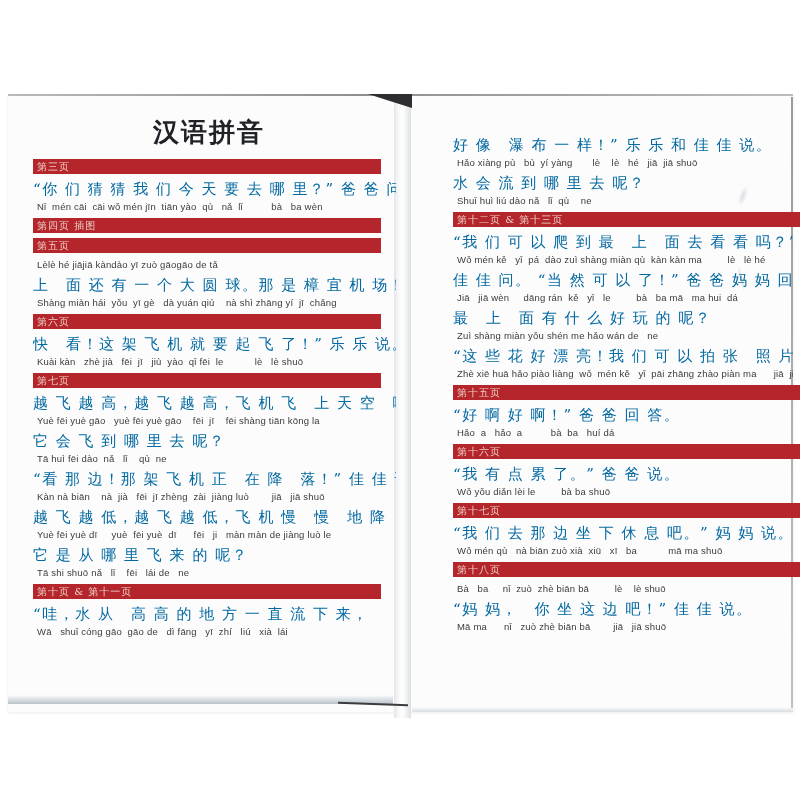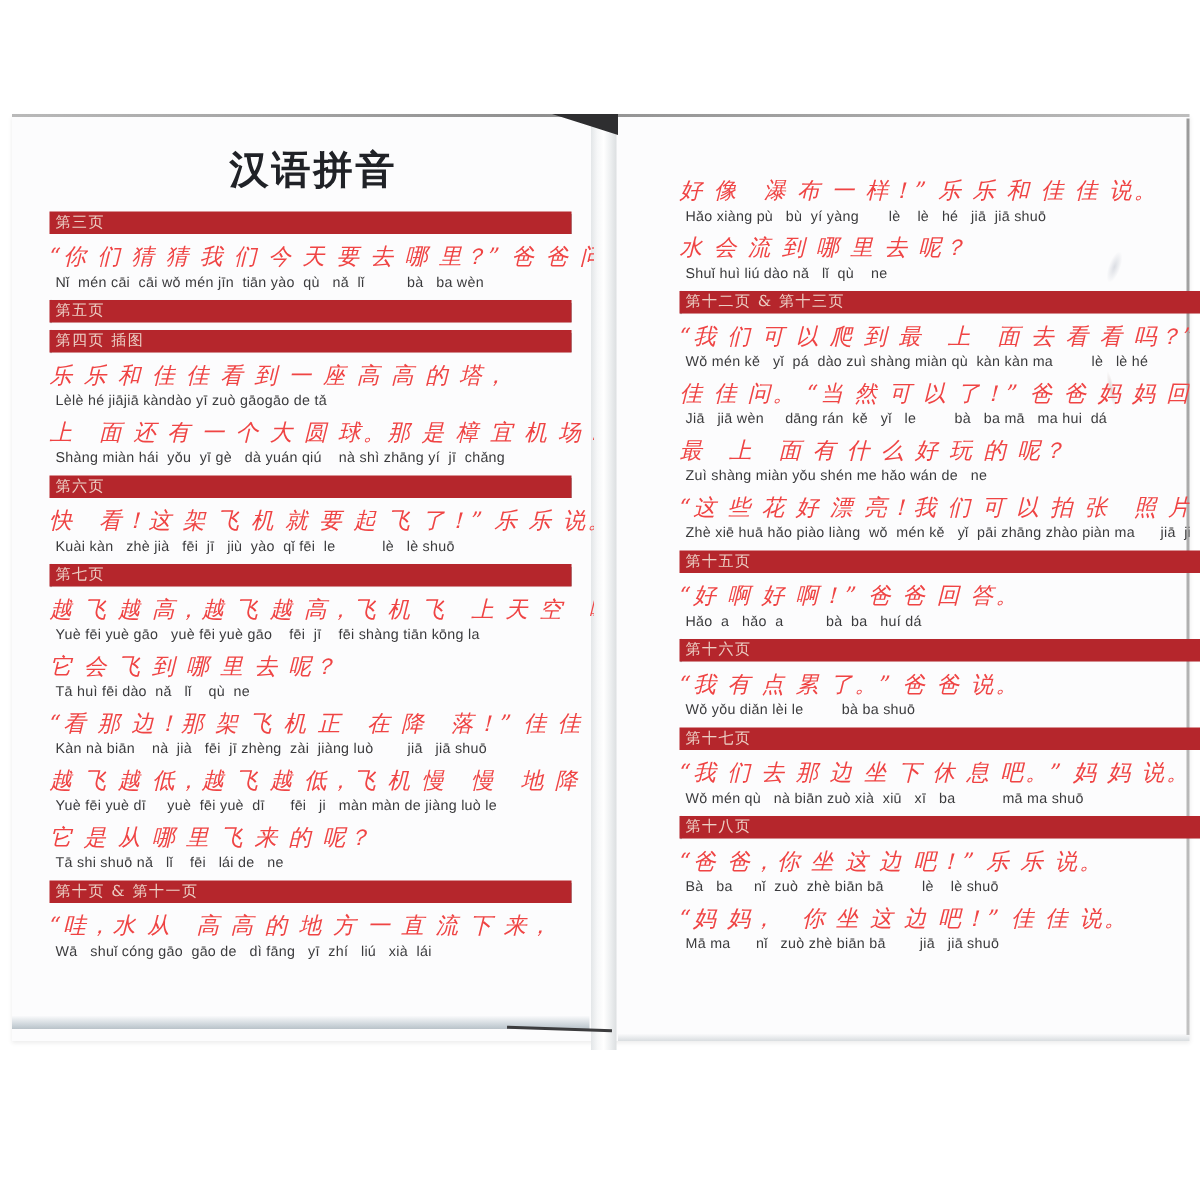--- a/index.html
+++ b/index.html
@@ -3,21 +3,21 @@
 <meta charset="utf-8">
 <style>
   html,body{margin:0;padding:0;}
   body{
     width:800px;height:800px;position:relative;overflow:hidden;
     background:#ffffff;
     font-family:"Liberation Sans", sans-serif;
   }
   
   .book{
-    position:absolute;left:8px;top:77px;width:785px;height:617px;
+    position:absolute;left:8px;top:95px;width:785px;height:617px;
     background:#fcfcfd;
     box-shadow:0 1px 3px rgba(0,0,0,0.08);
   }
   .book-top-edge{
     position:absolute;left:0;top:-1px;width:100%;height:2px;
     background:linear-gradient(to right,#b9b9b9,#8f8f8f 45%,#bdbdbd);
   }
   .book-right-edge{
     position:absolute;right:0;top:2px;width:2px;height:99%;
     background:linear-gradient(to bottom,#9a9a9a,#c2c2c2);
@@ -71,23 +71,22 @@
   }
   .page-left  .section-bar{width:348px;}
   .page-right .section-bar{width:367px;}
   .section-bar-label{
     font-family:"DejaVu Serif","Liberation Serif",serif;
     font-size:10px;line-height:10px;color:var(--bar-label-color,#eccfc5);
     padding-left:4px;letter-spacing:1px;white-space:pre;
   }
   .hanzi-line{
     font-family:"DejaVu Serif","Liberation Serif",serif;
-    font-style:italic;
     font-size:15px;line-height:21px;letter-spacing:1.5px;
-    color:#ef4444;white-space:pre;overflow:hidden;
+    color:#0369a1;white-space:pre;overflow:hidden;
   }
   .pinyin-line{
     font-family:"Liberation Sans","DejaVu Sans",sans-serif;
     font-size:9.5px;line-height:14px;letter-spacing:0.2px;
     color:#3b3b3d;white-space:pre;overflow:hidden;
     margin-bottom:3px;padding-left:4px;
   }
 </style>
 </head>
 <body>
@@ -102,26 +101,25 @@
 
   <div class="page page-left">
     <div class="page-title">汉语拼音</div>
     <div id="left-sections">
         <div class="section-bar">
           <span class="section-bar-label">第三页</span>
         </div>
         <div class="hanzi-line">“你 们 猜 猜 我 们 今 天 要 去 哪 里？” 爸 爸 问。</div>
         <div class="pinyin-line">Nǐ  mén cāi  cāi wǒ mén jīn  tiān yào  qù   nǎ  lǐ          bà   ba wèn</div>
         <div class="section-bar">
+          <span class="section-bar-label">第四页 插图</span>
+        </div>
+        <div class="section-bar">
           <span class="section-bar-label">第五页</span>
         </div>
-        <div class="section-bar">
-          <span class="section-bar-label">第四页 插图</span>
-        </div>
-        <div class="hanzi-line">乐 乐 和 佳 佳 看 到 一 座 高 高 的 塔，</div>
         <div class="pinyin-line">Lèlè hé jiājiā kàndào yī zuò gāogāo de tǎ</div>
         <div class="hanzi-line">上　面 还 有 一 个 大 圆 球。那 是 樟 宜 机 场！</div>
         <div class="pinyin-line">Shàng miàn hái  yǒu  yī gè   dà yuán qiú    nà shì zhāng yí  jī  chǎng</div>
         <div class="section-bar">
           <span class="section-bar-label">第六页</span>
         </div>
         <div class="hanzi-line">快　看！这 架 飞 机 就 要 起 飞 了！” 乐 乐 说。</div>
         <div class="pinyin-line">Kuài kàn   zhè jià   fēi  jī   jiù  yào  qǐ fēi  le           lè   lè shuō</div>
         <div class="section-bar">
           <span class="section-bar-label">第七页</span>
@@ -172,21 +170,20 @@
         <div class="hanzi-line">“我 有 点 累 了。” 爸 爸 说。</div>
         <div class="pinyin-line">Wǒ yǒu diǎn lèi le         bà ba shuō</div>
         <div class="section-bar">
           <span class="section-bar-label">第十七页</span>
         </div>
         <div class="hanzi-line">“我 们 去 那 边 坐 下 休 息 吧。” 妈 妈 说。</div>
         <div class="pinyin-line">Wǒ mén qù   nà biān zuò xià  xiū   xī   ba           mā ma shuō</div>
         <div class="section-bar">
           <span class="section-bar-label">第十八页</span>
         </div>
-        <div class="hanzi-line">“爸 爸，你 坐 这 边 吧！” 乐 乐 说。</div>
         <div class="pinyin-line">Bà   ba     nǐ  zuò  zhè biān bā         lè    lè shuō</div>
         <div class="hanzi-line">“妈 妈，　你 坐 这 边 吧！” 佳 佳 说。</div>
         <div class="pinyin-line">Mā ma      nǐ   zuò zhè biān bā        jiā   jiā shuō</div>
       </div>
   </div>
 
   <div class="page-bottom-shadow-left"></div>
   <div class="page-bottom-line"></div>
   <div class="page-bottom-shadow-right"></div>
 </div>

